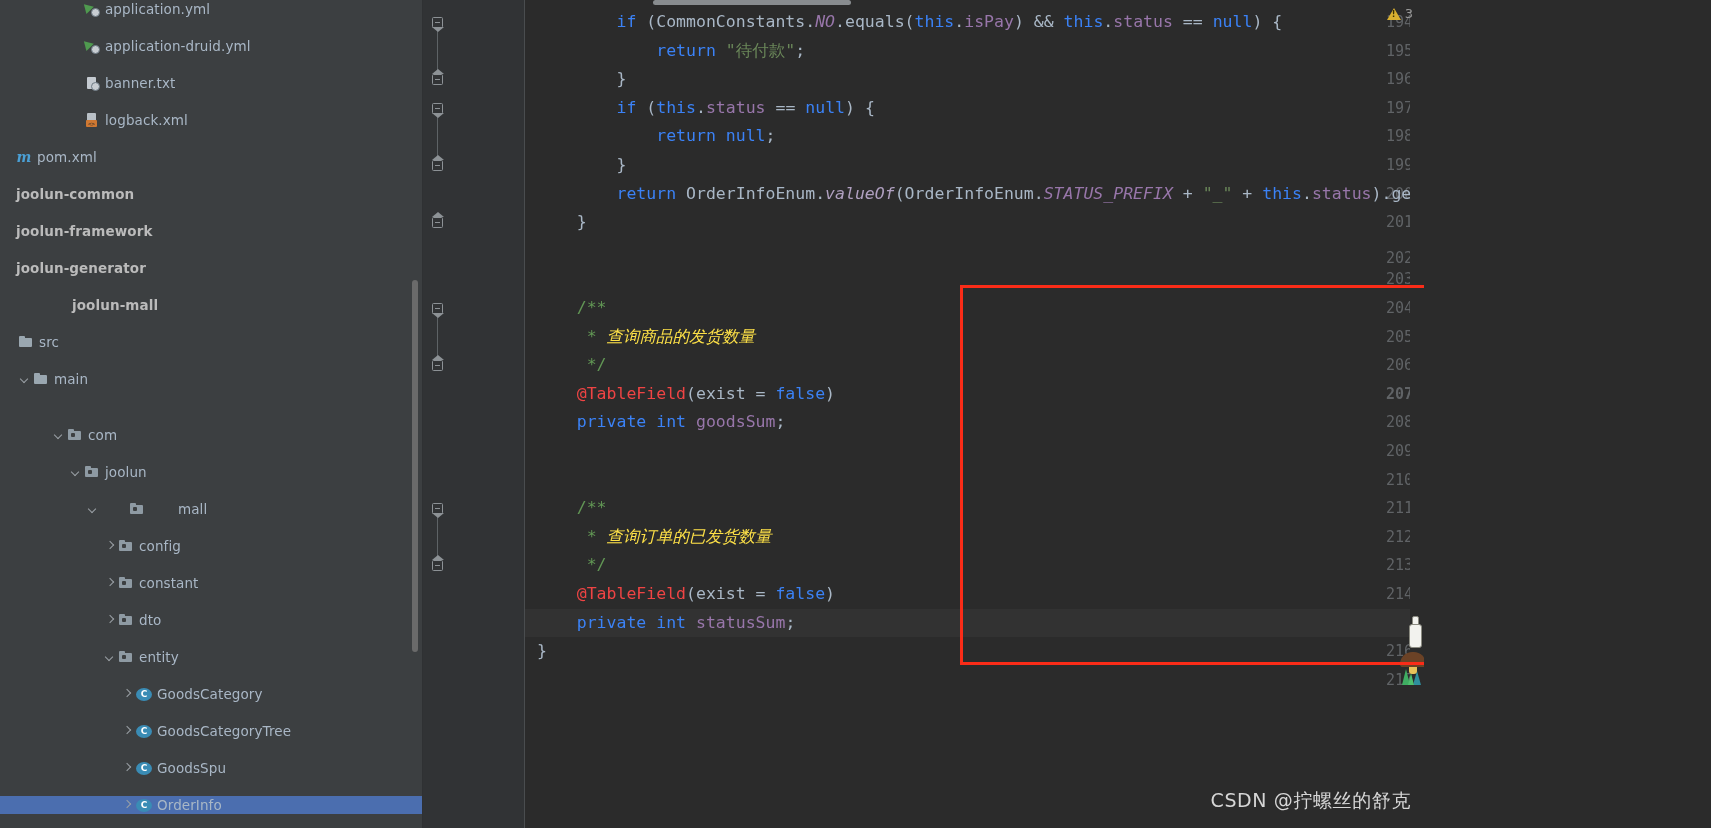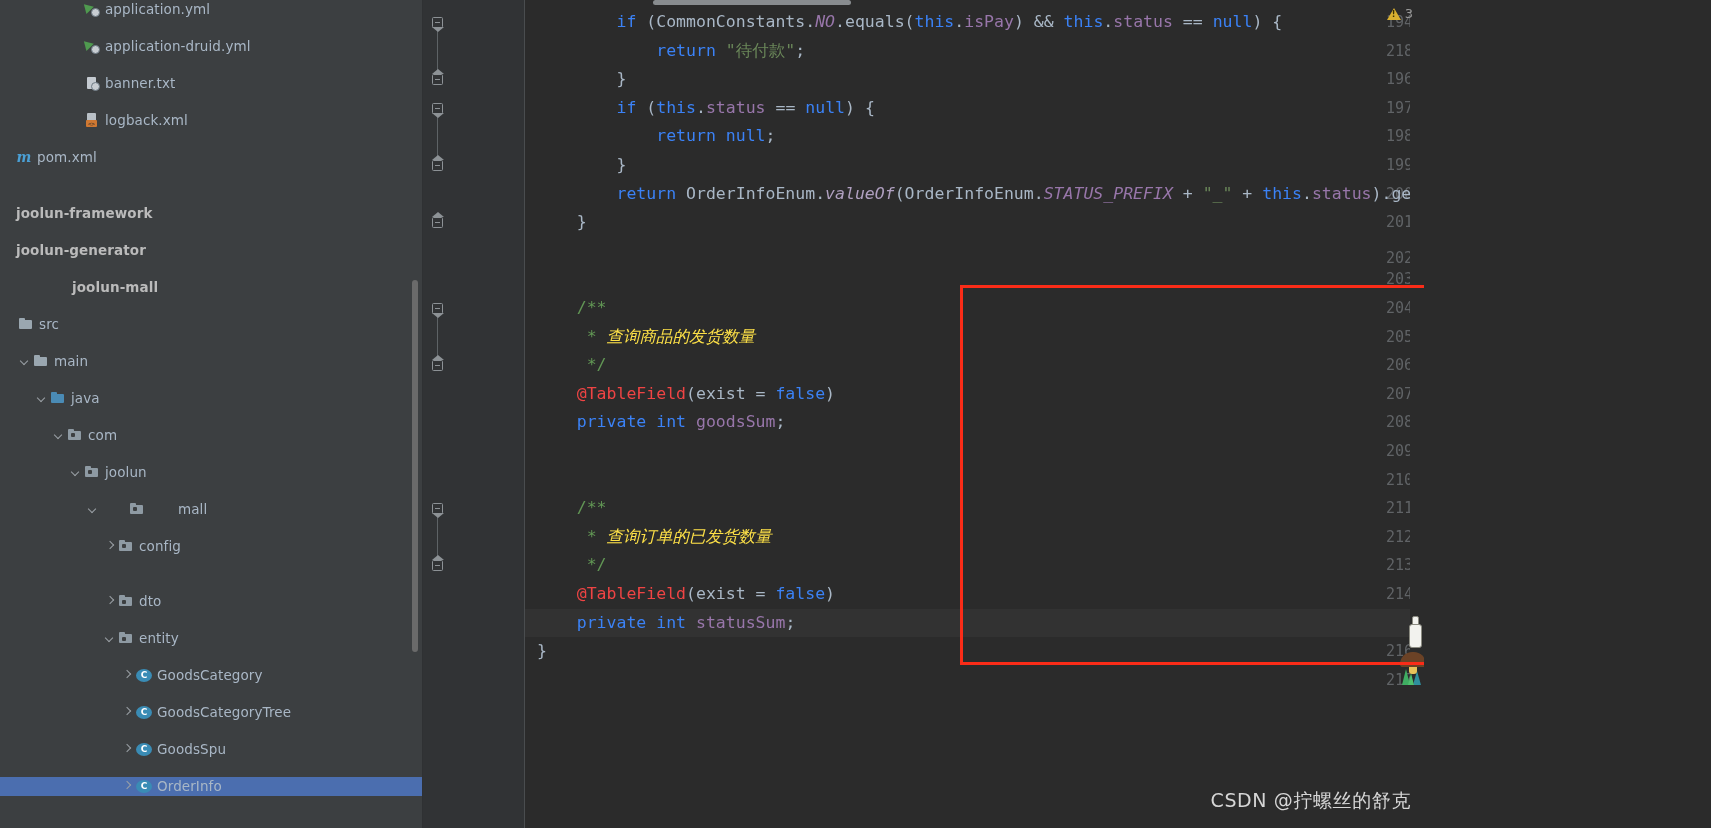--- a/index.html
+++ b/index.html
@@ -338,20 +338,25 @@
         <div class="tree-row" style="top: 55.5px; padding-left: 70px;">
           <span class="arrow"></span>
           <span class="ic ic-xml"></span>
           <span class="lbl plain">logback.xml</span>
         </div>
         <div class="tree-row" style="top: 74px; padding-left: 2px;">
           <span class="arrow"></span>
           <span class="ic ic-maven">m</span>
           <span class="lbl plain">pom.xml</span>
         </div>
+        <div class="tree-row" style="top: 92.5px; padding-left: 2px;">
+          <span class="arrow"></span>
+          <span class="ic" style="width: 0px; flex-basis: 0px; margin-right: 0px;"></span>
+          <span class="lbl bold">joolun-common</span>
+        </div>
         <div class="tree-row" style="top: 111px; padding-left: 2px;">
           <span class="arrow"></span>
           <span class="ic" style="width: 0px; flex-basis: 0px; margin-right: 0px;"></span>
           <span class="lbl bold">joolun-framework</span>
         </div>
         <div class="tree-row" style="top: 129.5px; padding-left: 2px;">
           <span class="arrow"></span>
           <span class="ic" style="width: 0px; flex-basis: 0px; margin-right: 0px;"></span>
           <span class="lbl bold">joolun-generator</span>
         </div>
@@ -363,25 +368,20 @@
         <div class="tree-row" style="top: 166.5px; padding-left: 4px;">
           <span class="arrow"></span>
           <span class="ic ic-folder"></span>
           <span class="lbl plain">src</span>
         </div>
         <div class="tree-row" style="top: 185px; padding-left: 19px;">
           <span class="arrow down"></span>
           <span class="ic ic-folder"></span>
           <span class="lbl plain">main</span>
         </div>
-        <div class="tree-row" style="top: 203.5px; padding-left: 36px;">
-          <span class="arrow down"></span>
-          <span class="ic ic-folder ic-folder-src"></span>
-          <span class="lbl plain">java</span>
-        </div>
         <div class="tree-row" style="top: 222px; padding-left: 53px;">
           <span class="arrow down"></span>
           <span class="ic ic-folder ic-folder-pkg">
             <i class="dot"></i>
           </span>
           <span class="lbl plain">com</span>
         </div>
         <div class="tree-row" style="top: 240.5px; padding-left: 70px;">
           <span class="arrow down"></span>
           <span class="ic ic-folder ic-folder-pkg">
@@ -395,20 +395,27 @@
             <i class="dot"></i>
           </span>
           <span class="lbl plain">mall</span>
         </div>
         <div class="tree-row" style="top: 277.5px; padding-left: 104px;">
           <span class="arrow right"></span>
           <span class="ic ic-folder ic-folder-pkg">
             <i class="dot"></i>
           </span>
           <span class="lbl plain">config</span>
+        </div>
+        <div class="tree-row" style="top: 296px; padding-left: 104px;">
+          <span class="arrow right"></span>
+          <span class="ic ic-folder ic-folder-pkg">
+            <i class="dot"></i>
+          </span>
+          <span class="lbl plain">constant</span>
         </div>
         <div class="tree-row" style="top: 314.5px; padding-left: 104px;">
           <span class="arrow right"></span>
           <span class="ic ic-folder ic-folder-pkg">
             <i class="dot"></i>
           </span>
           <span class="lbl plain">dto</span>
         </div>
         <div class="tree-row" style="top: 333px; padding-left: 104px;">
           <span class="arrow down"></span>
@@ -445,33 +452,33 @@
   <div id="editor">
 
     <div id="editor-hscroll"></div>
 
     <div id="gutter"></div>
     <div id="fold-strip"></div>
     <div id="fold-border"></div>
 
     <div id="line-numbers">
         <div class="ln" style="top: 8px;">194</div>
-        <div class="ln" style="top: 36.6px;">218</div>
+        <div class="ln" style="top: 36.6px;">195</div>
         <div class="ln" style="top: 65.2px;">196</div>
         <div class="ln" style="top: 93.8px;">197</div>
         <div class="ln" style="top: 122.4px;">198</div>
         <div class="ln" style="top: 151px;">199</div>
         <div class="ln" style="top: 179.6px;">200</div>
         <div class="ln" style="top: 208.2px;">201</div>
         <div class="ln" style="top: 244px;">202</div>
         <div class="ln" style="top: 265.4px;">203</div>
         <div class="ln" style="top: 294px;">204</div>
         <div class="ln" style="top: 322.6px;">205</div>
         <div class="ln" style="top: 351.2px;">206</div>
-        <div class="ln" style="top: 379.8px;">207</div>
+        <div class="ln" style="top: 379.8px; font-weight: bold;">207</div>
         <div class="ln" style="top: 408.4px;">208</div>
         <div class="ln" style="top: 437px;">209</div>
         <div class="ln" style="top: 465.6px;">210</div>
         <div class="ln" style="top: 494.2px;">211</div>
         <div class="ln" style="top: 522.8px;">212</div>
         <div class="ln" style="top: 551.4px;">213</div>
         <div class="ln" style="top: 580px;">214</div>
         <div class="ln current" style="top: 608.6px;">215</div>
         <div class="ln" style="top: 637.2px;">216</div>
         <div class="ln" style="top: 665.8px;">217</div>

